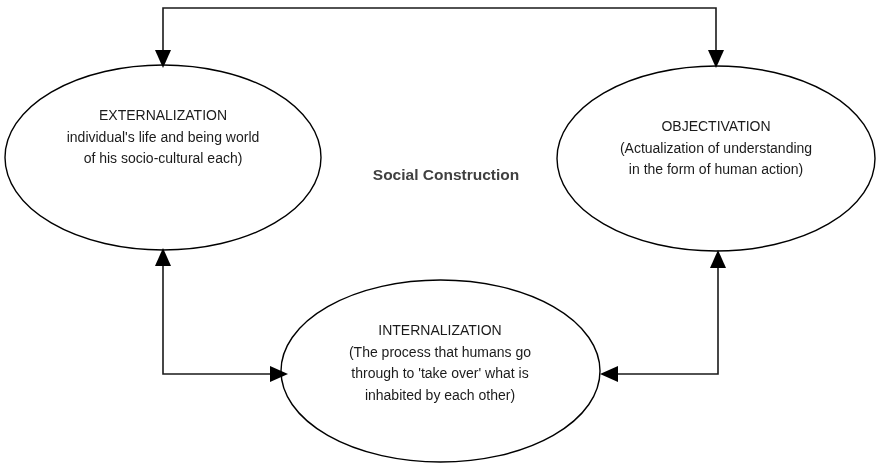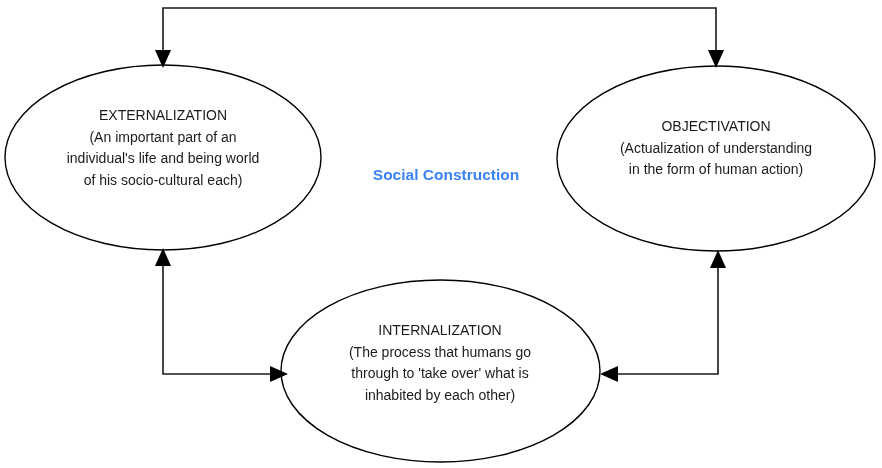--- a/index.html
+++ b/index.html
@@ -55,21 +55,21 @@
     display: block;
   }
   .node-label .desc-line {
     display: block;
   }
   #center-label {
     position: absolute;
     font-family: "Liberation Sans", sans-serif;
     font-size: 15.5px;
     font-weight: bold;
-    color: #3b82f6;
+    color: #404040;
     text-align: center;
     white-space: nowrap;
   }
   
   #label-externalization {
     left: 5px;
     top: 105px;
     width: 316px;
   }
   #label-objectivation {
@@ -113,21 +113,20 @@
 
     <g>
       <path class="connector-line" d="M 612 374 L 718 374 L 718 261"></path>
       <polygon class="arrow-head" points="600,374 618,366 618,382"></polygon>
       <polygon class="arrow-head" points="718,250 710,268 726,268"></polygon>
     </g>
   </svg>
 
   <div class="node-label" id="label-externalization">
     <span class="title-line">EXTERNALIZATION</span>
-    <span class="desc-line">(An important part of an</span>
     <span class="desc-line">individual's life and being world</span>
     <span class="desc-line">of his socio-cultural each)</span>
   </div>
 
   <div class="node-label" id="label-internalization">
     <span class="title-line">INTERNALIZATION</span>
     <span class="desc-line">(The process that humans go</span>
     <span class="desc-line">through to 'take over' what is</span>
     <span class="desc-line">inhabited by each other)</span>
   </div>

